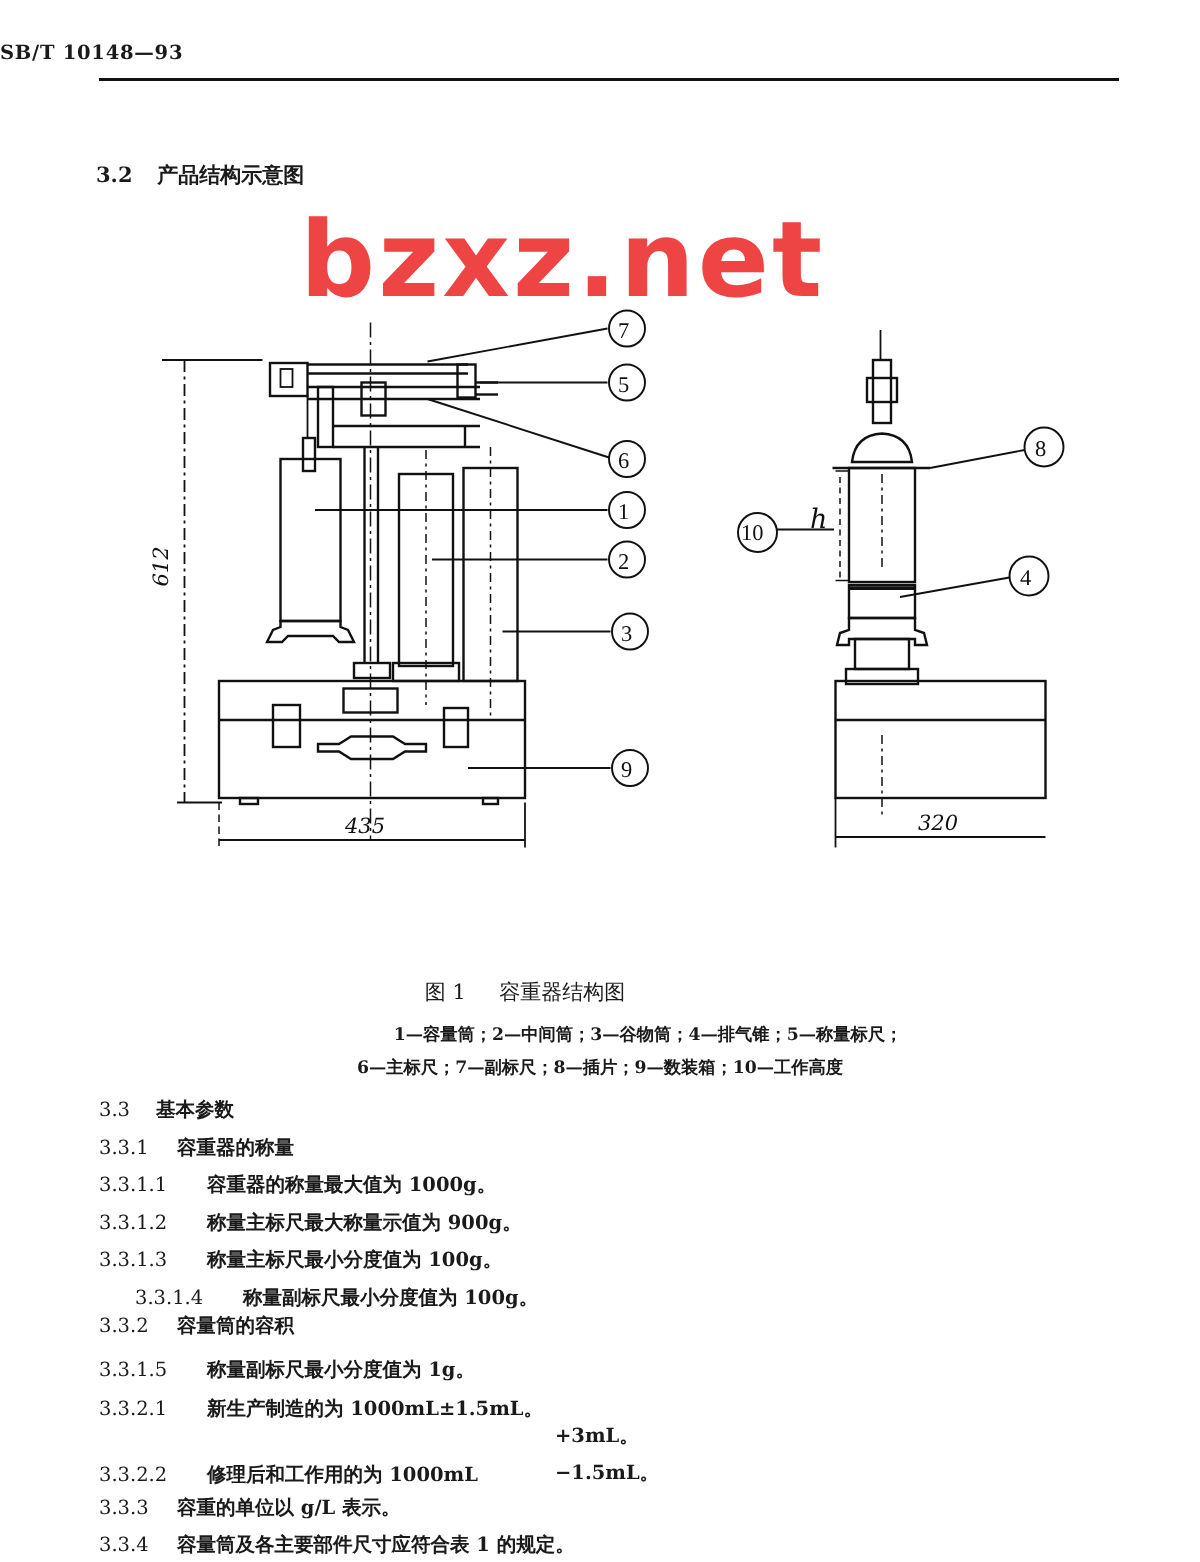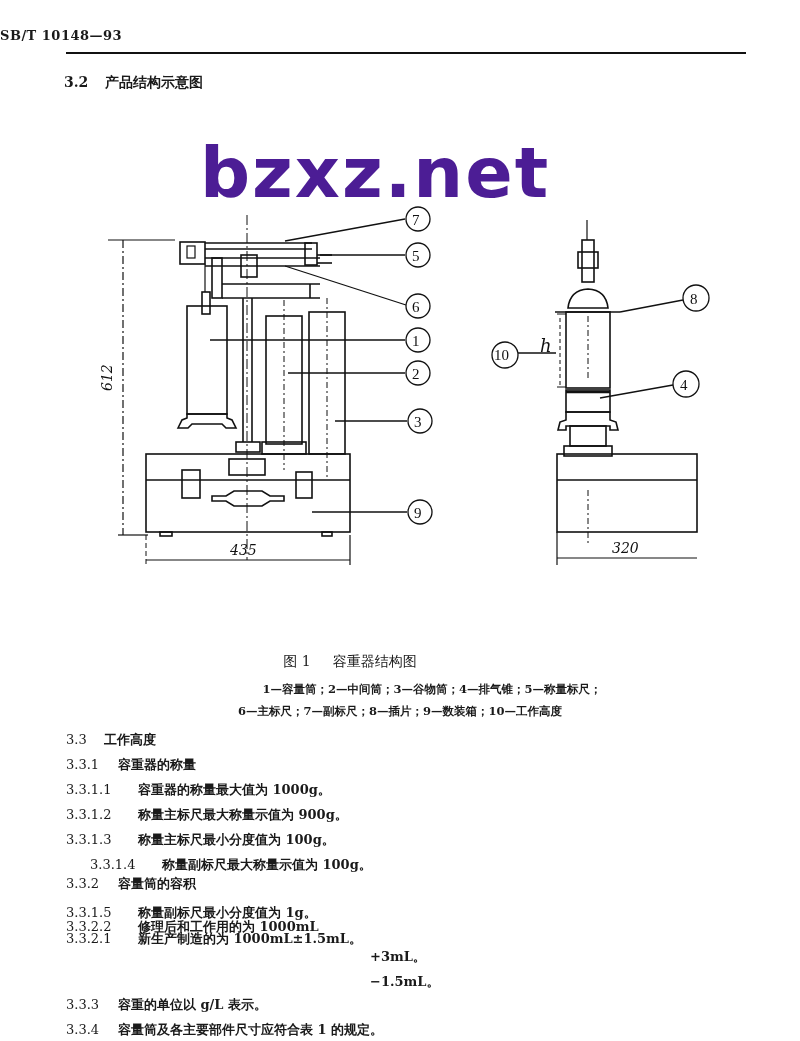--- a/index.html
+++ b/index.html
@@ -10,24 +10,24 @@
   .header-code {
     position: absolute; top: 28px; left: 0; width: 800px; text-align: left;
     font-size: 13px; font-weight: bold; letter-spacing: 0.5px;
   }
   .header-rule {
     position: absolute; top: 52px; left: 66px; width: 680px; height: 2px; background: #111;
   }
   .section-title {
     position: absolute; top: 74px; left: 64px; font-size: 14px; font-weight: bold;
   }
-  .section-title .num { display: inline-block; width: 36px; }
+  .section-title .num { display: inline-block; width: 36px; margin-top: 35px; }
   .watermark {
     position: absolute; top: 132px; left: 200px; font-family: "DejaVu Sans", sans-serif;
-    font-size: 70px; font-weight: bold; color: #4c1d95; letter-spacing: 2px;
+    font-size: 70px; font-weight: bold; color: #ef4444; letter-spacing: 2px;
   }
   svg.figure { position: absolute; left: 0; top: 0; }
   .callout text { font-family: "Liberation Serif", serif; font-size: 15px; }
   .caption {
     position: absolute; top: 653px; left: 0; width: 700px; text-align: center; font-size: 14px;
   }
   .legend-line {
     position: absolute; left: 0; width: 800px; text-align: center; font-size: 11.5px; font-weight: bold;
   }
   .para {
@@ -175,47 +175,47 @@
 
 <div class="caption">
   <span>图 1</span>
   &nbsp;&nbsp;&nbsp;
   <span>容重器结构图</span>
 </div>
 <div class="legend-line" style="top:682px;padding-left:32px;">1—容量筒；2—中间筒；3—谷物筒；4—排气锥；5—称量标尺；</div>
 <div class="legend-line" style="top:704px;">6—主标尺；7—副标尺；8—插片；9—数装箱；10—工作高度</div>
 
 <div class="para" style="top:731px;">
-  <span class="num" style="width:38px;">3.3</span><span>工作高度</span>
+  <span class="num" style="width:38px;">3.3</span><span>基本参数</span>
 </div>
 <div class="para" style="top:756px;">
   <span class="num" style="width:52px;">3.3.1</span><span>容重器的称量</span>
 </div>
 <div class="para" style="top:781px;">
   <span class="num" style="width:72px;">3.3.1.1</span><span>容重器的称量最大值为 1000g。</span>
 </div>
 <div class="para" style="top:806px;">
   <span class="num" style="width:72px;">3.3.1.2</span><span>称量主标尺最大称量示值为 900g。</span>
 </div>
 <div class="para" style="top:831px;">
   <span class="num" style="width:72px;">3.3.1.3</span><span>称量主标尺最小分度值为 100g。</span>
 </div>
 <div class="para" style="top:856px;">
-  <span class="num" style="width:72px;margin-left:24px;">3.3.1.4</span><span>称量副标尺最大称量示值为 100g。</span>
+  <span class="num" style="width:72px;margin-left:24px;">3.3.1.4</span><span>称量副标尺最小分度值为 100g。</span>
 </div>
 <div class="para" style="top:876px;margin-top:28px;">
   <span class="num" style="width:72px;">3.3.1.5</span><span>称量副标尺最小分度值为 1g。</span>
 </div>
 <div class="para" style="top:875px;">
   <span class="num" style="width:52px;">3.3.2</span><span>容量筒的容积</span>
 </div>
 <div class="para" style="top:930px;">
   <span class="num" style="width:72px;">3.3.2.1</span><span>新生产制造的为 1000mL±1.5mL。</span>
 </div>
-<div class="para" style="top:918px;">
+<div class="para" style="top:974px;">
   <span class="num" style="width:72px;">3.3.2.2</span><span>修理后和工作用的为 1000mL</span>
 </div>
 <div class="tol" style="top:948px;">+3mL。</div>
 <div class="tol" style="top:973px;">−1.5mL。</div>
 <div class="para" style="top:996px;">
   <span class="num" style="width:52px;">3.3.3</span><span>容重的单位以 g/L 表示。</span>
 </div>
 <div class="para" style="top:1021px;">
   <span class="num" style="width:52px;">3.3.4</span><span>容量筒及各主要部件尺寸应符合表 1 的规定。</span>
 </div>

